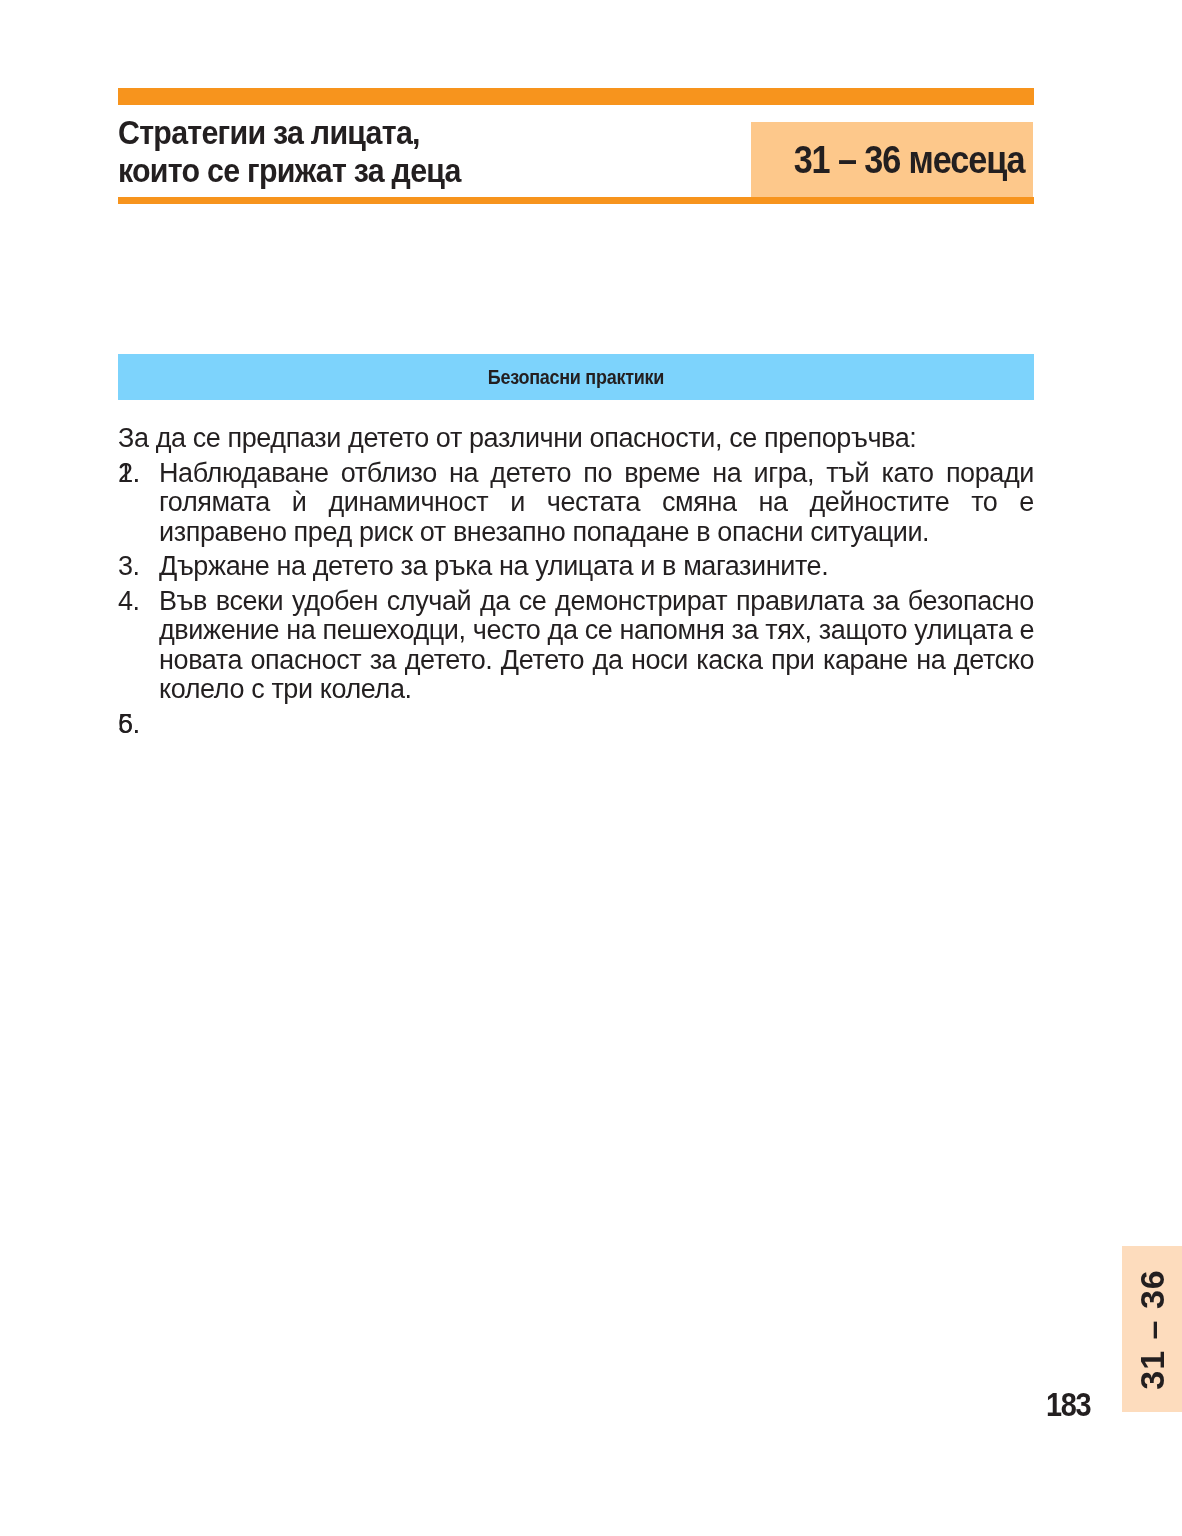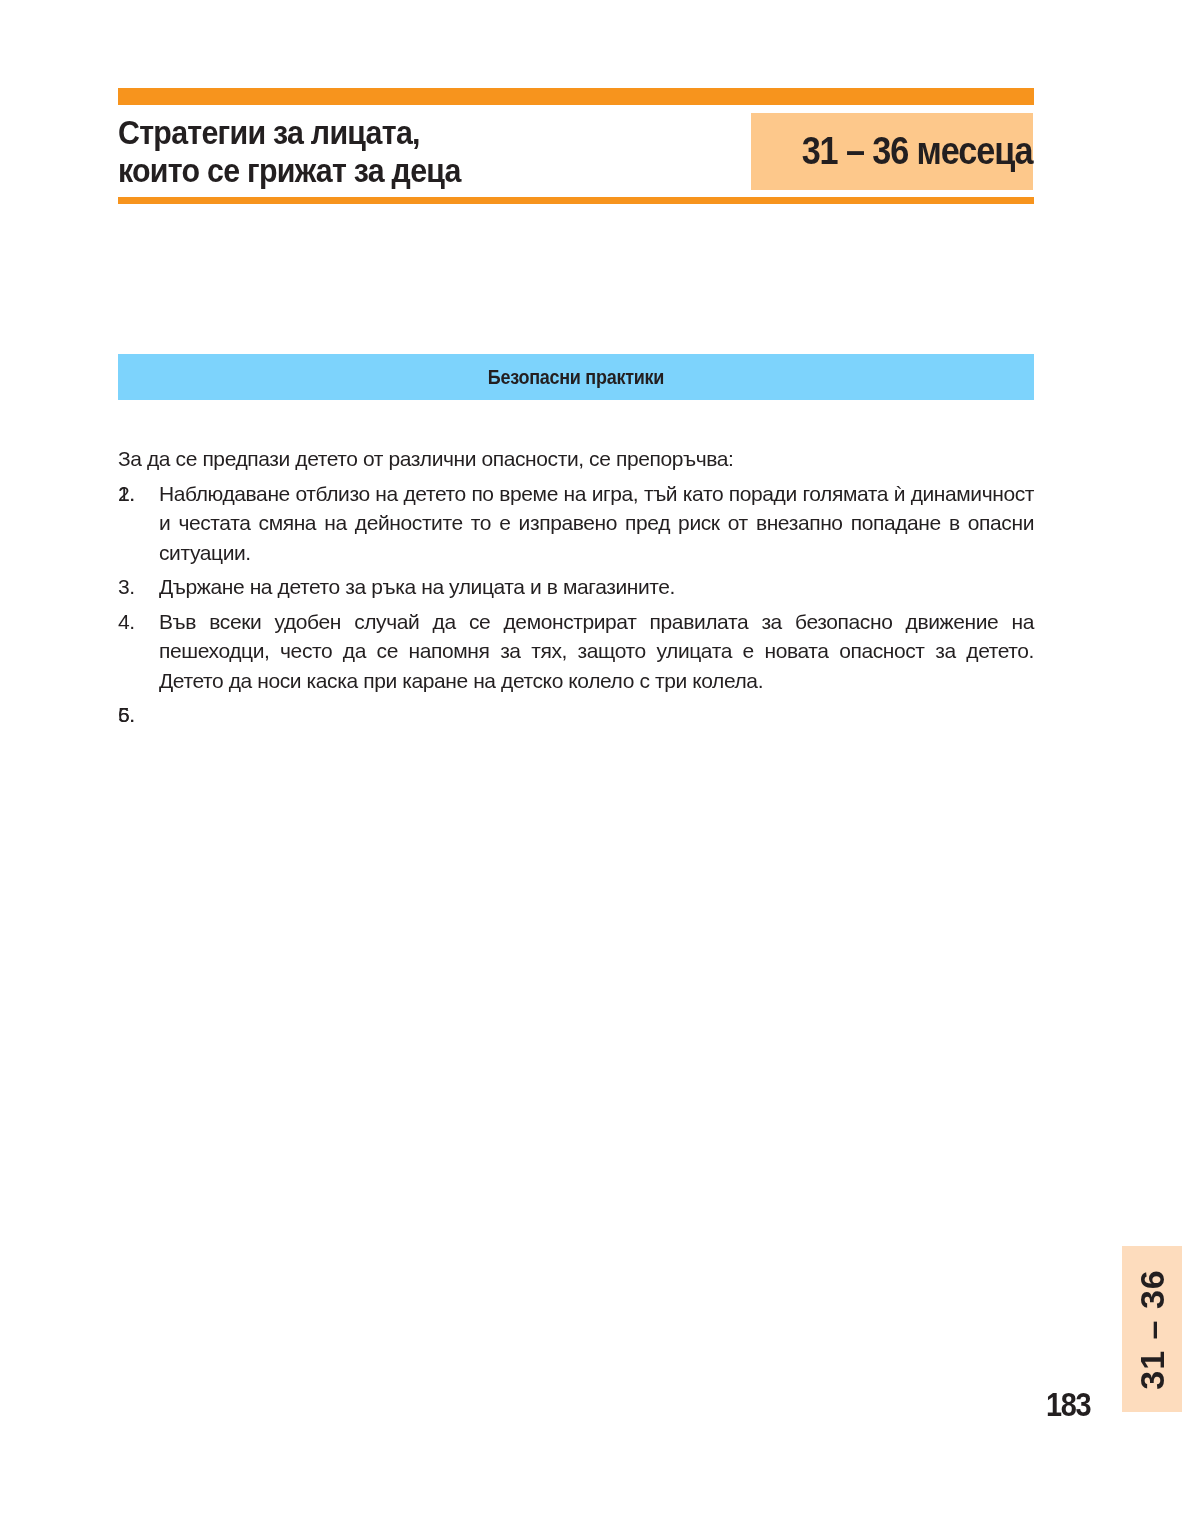--- a/index.html
+++ b/index.html
@@ -34,28 +34,29 @@
       line-height: 38px;
       letter-spacing: -0.8px;
       transform: scaleX(0.92);
       transform-origin: left top;
       color: #231f20;
     }
     .header-title span { display: block; }
     .age-badge {
       position: absolute;
       left: 751px;
-      top: 113px;
+      top: 122px;
       width: 282px;
       height: 77px;
       background: #fdc88b;
       display: flex;
       align-items: center;
       justify-content: flex-end;
       box-sizing: border-box;
+      padding-right: 8px;
     }
     .age-badge-text {
       font-family: "Liberation Sans", sans-serif;
       font-weight: bold;
       font-size: 38px;
       letter-spacing: -1.2px;
       color: #231f20;
       white-space: nowrap;
       transform: scaleX(0.9);
       transform-origin: right center;
@@ -86,24 +87,23 @@
       color: #231f20;
       transform: scaleX(0.9);
       letter-spacing: -0.3px;
     }
     .content {
       position: absolute;
       left: 118px;
       top: 424px;
       width: 916px;
       font-family: "Liberation Sans", sans-serif;
-      font-size: 21px;
+      font-size: 27px;
       line-height: 29.5px;
       color: #231f20;
-      margin-top: 20px;
     }
     .intro {
       margin: 0 0 5px 0;
       letter-spacing: -0.4px;
       white-space: nowrap;
     }
     ol.practices {
       list-style: none;
       margin: 0;
       padding: 0;

